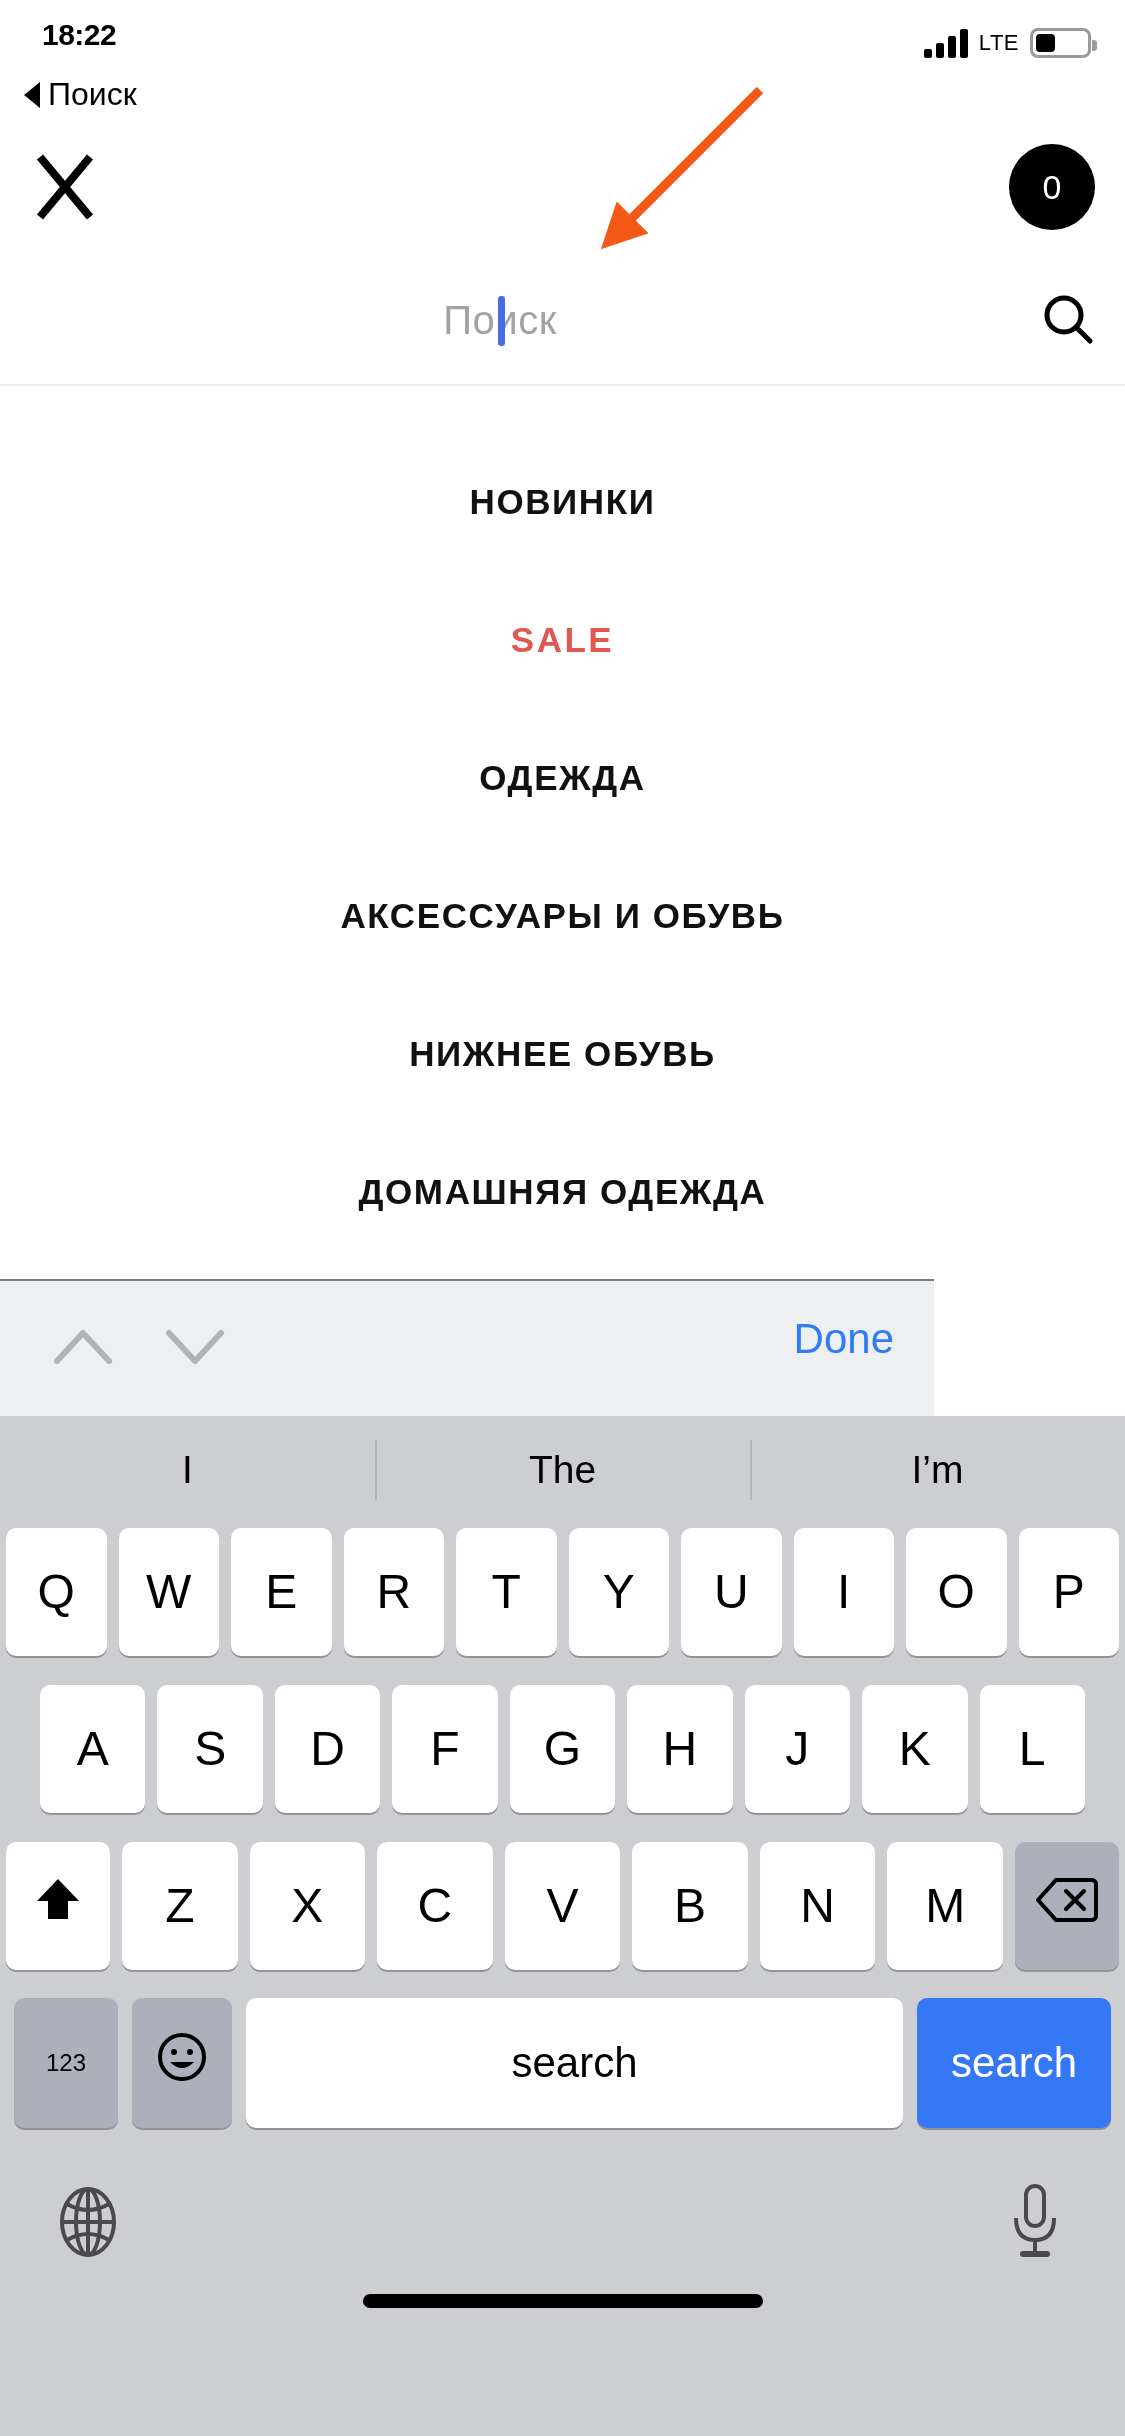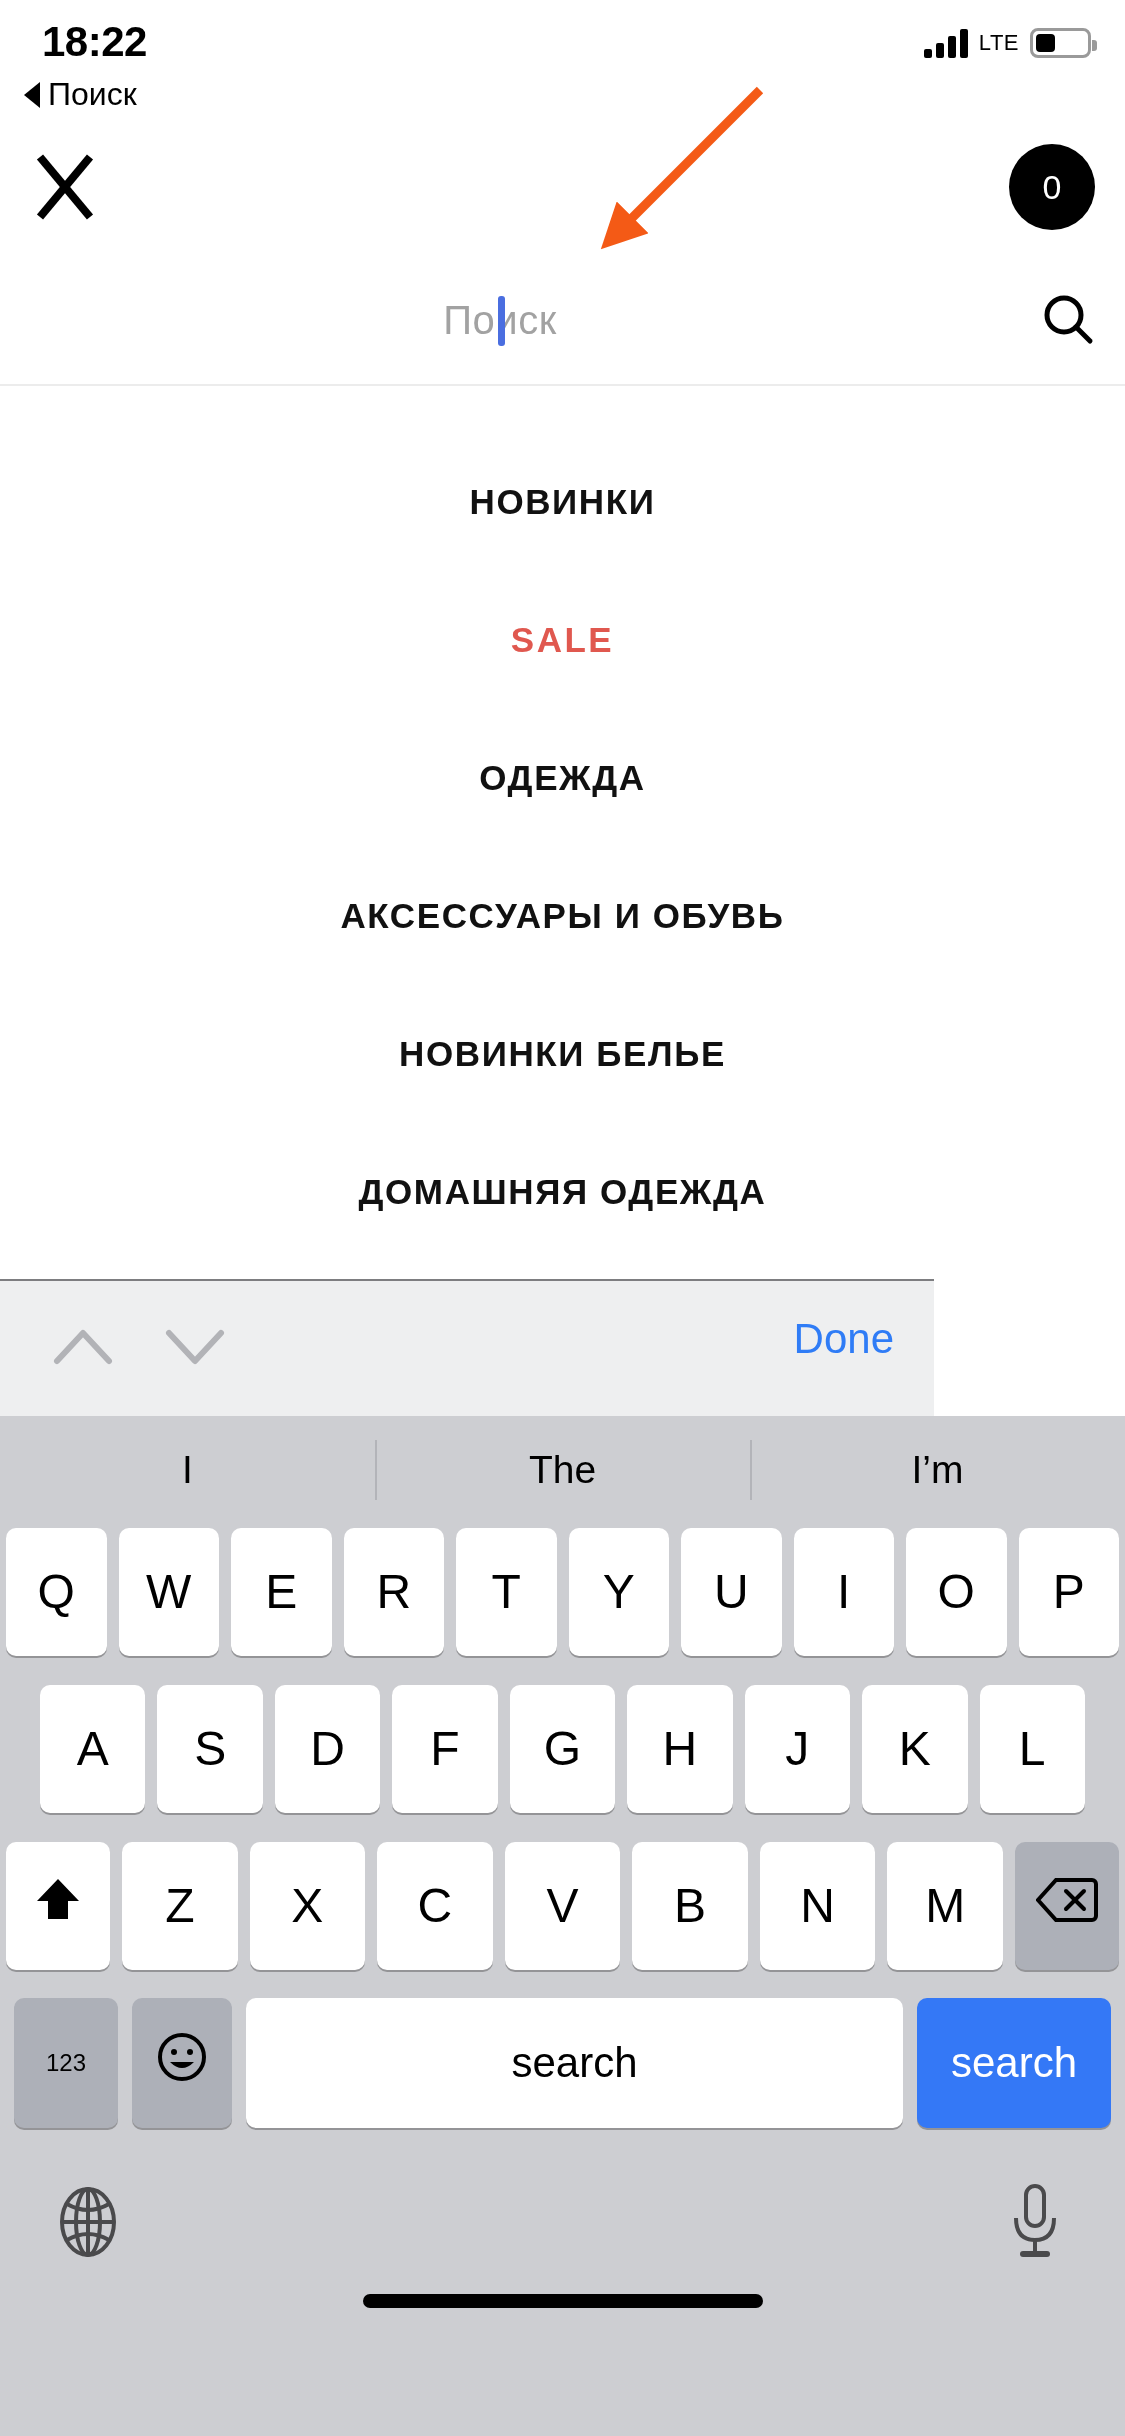--- a/index.html
+++ b/index.html
@@ -16,21 +16,21 @@
   }
 
   
   #status-bar {
     position: absolute; left: 0; top: 0;
     width: 1125px; height: 132px;
     background: #ffffff;
   }
   #status-time {
     position: absolute; left: 42px; top: 18px;
-    font-size: 42px; font-weight: bold; color: #000;
+    font-size: 30px; font-weight: bold; color: #000;
     letter-spacing: -0.5px;
   }
   #back-link {
     position: absolute; left: 24px; top: 76px;
     display: flex; align-items: center; gap: 8px;
   }
   #back-arrow {
     width: 0; height: 0;
     border-top: 13px solid transparent;
     border-bottom: 13px solid transparent;
@@ -295,21 +295,21 @@
 
   <nav id="menu">
     <div class="menu-item">НОВИНКИ</div>
     <div style="height:69px"></div>
     <div class="menu-item sale">SALE</div>
     <div style="height:69px"></div>
     <div class="menu-item">ОДЕЖДА</div>
     <div style="height:69px"></div>
     <div class="menu-item">АКСЕССУАРЫ И ОБУВЬ</div>
     <div style="height:69px"></div>
-    <div class="menu-item">НОВИНКИ БЕЛЬЕ</div>
+    <div class="menu-item">НИЖНЕЕ ОБУВЬ</div>
     <div style="height:69px"></div>
     <div class="menu-item">ДОМАШНЯЯ ОДЕЖДА</div>
     <div style="height:69px"></div>
     <div class="menu-item">КУПАЛЬНИКИ</div>
   </nav>
 
   <div id="kb-accessory">
     <div id="chev-up">
       <span>
         <svg width="64" height="44" viewBox="0 0 64 44">

